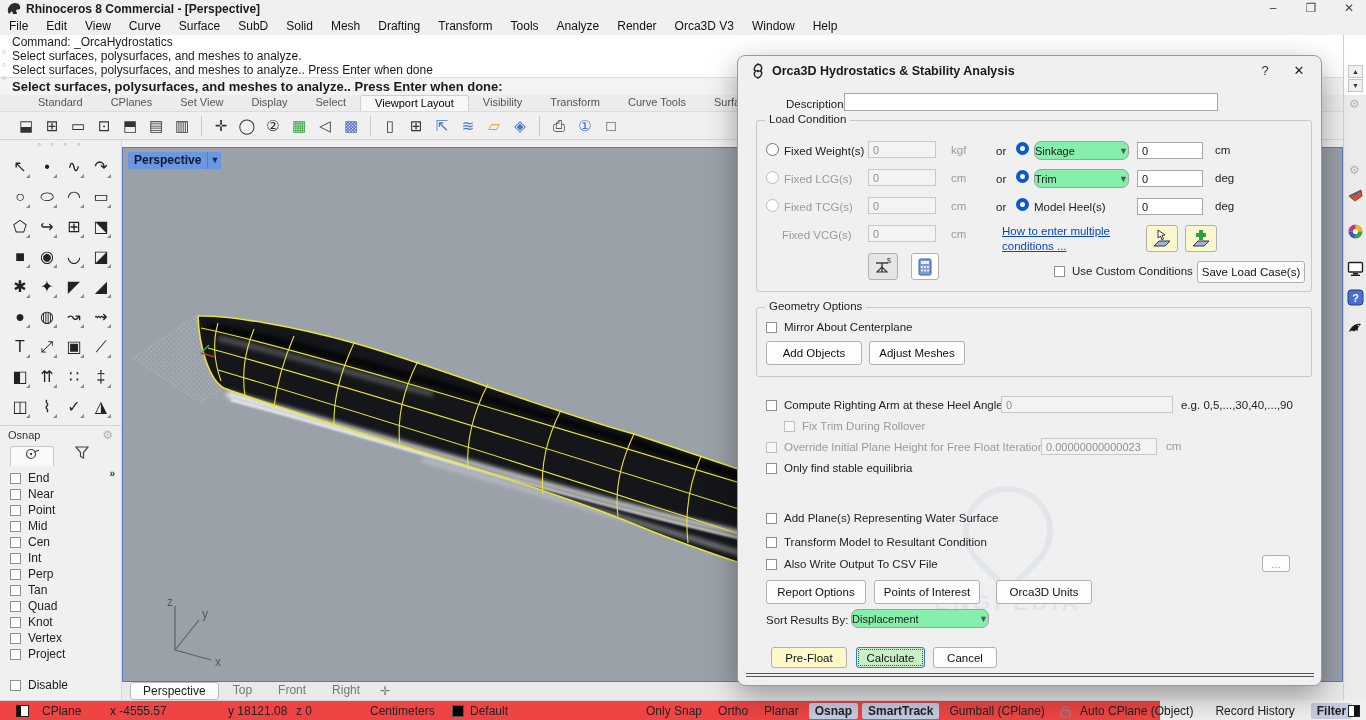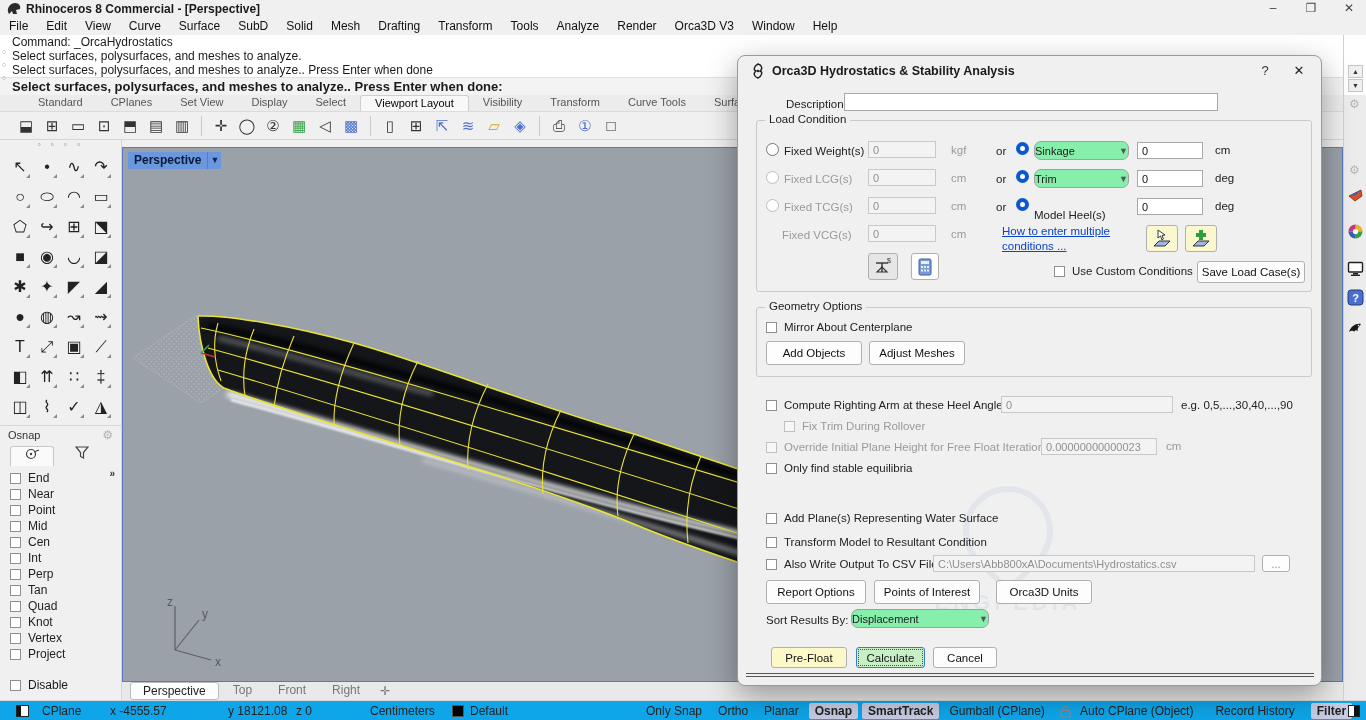--- a/index.html
+++ b/index.html
@@ -70,21 +70,21 @@
   #vtab-add { color:#777; font-size:12px; padding:0 6px; }
 
   
   #rightstrip { left:1343px; top:35px; width:23px; height:665px; background:#ececec; border-left:1px solid #d0d0d0; }
   #rs-white { left:0; top:0; width:23px; height:60px; background:#fff; }
   .rs-scroll { left:4px; width:15px; height:13px; background:#f0f0f0; border:1px solid #c6c6c6; text-align:center; font-size:7px; line-height:12px; color:#333; }
   .rs-gear { left:5px; color:#b5b5b5; font-size:12px; }
   .rs-icon { left:3px; width:17px; height:17px; }
 
   
-  #statusbar { left:0; top:700px; width:1366px; height:20px; background:#0ea5e9; border-top:1px solid #d8d8d8; font-size:12px; }
+  #statusbar { left:0; top:700px; width:1160px; height:20px; background:#ef4444; border-top:1px solid #d8d8d8; font-size:12px; }
   .sb { top:2px; height:16px; line-height:16px; white-space:nowrap; color:#222; }
   .sb.toggle { padding:0 6px; border-radius:2px; }
   .sb.toggle.active { background:#c6cbe2; font-weight:bold; }
   #sb-swatch { width:12px; height:12px; background:#000; border:1px solid #555; top:4px; }
   #sb-pane { width:13px; height:12px; top:4px; border:1px solid #222; background:linear-gradient(90deg,#111 0 40%,#fff 40%); }
   #sb-panel2 { width:12px; height:12px; top:4px; border:1px solid #222; background:linear-gradient(90deg,#fff 0 55%,#111 55%); }
 
   
   #dialog { left:737px; top:55px; width:585px; height:631px; background:#f0f0f0; border:1px solid #9a9a9a; border-radius:8px; box-shadow:0 10px 30px rgba(0,0,0,0.35); z-index:20; }
   #dlg-title { left:34px; top:8px; font-weight:bold; font-size:12.5px; }
@@ -506,21 +506,21 @@
     </div>
     <div class="abs ti" style="left:399px;top:114px;width:66px;height:17px">0</div>
     <span class="abs unit" style="left:477px;top:116px">deg</span>
 
     <span class="abs rb dis" style="left:28px;top:143px"></span>
     <span class="abs lbl11 lbl-dis" style="left:46px;top:144px">Fixed TCG(s)</span>
     <div class="abs ti dis" style="left:130px;top:141px;width:68px;height:17px">0</div>
     <span class="abs unit dis" style="left:213px;top:144px">cm</span>
     <span class="abs lbl11" style="left:258px;top:144px">or</span>
     <span class="abs rb sel" style="left:278px;top:142px"></span>
-    <span class="abs lbl11" style="left:296px;top:152px">Model Heel(s)</span>
+    <span class="abs lbl11" style="left:296px;top:144px">Model Heel(s)</span>
     <div class="abs ti" style="left:399px;top:142px;width:66px;height:17px">0</div>
     <span class="abs unit" style="left:477px;top:144px">deg</span>
 
     <span class="abs lbl11 lbl-dis" style="left:44px;top:172px">Fixed VCG(s)</span>
     <div class="abs ti dis" style="left:130px;top:169px;width:68px;height:17px">0</div>
     <span class="abs unit dis" style="left:213px;top:172px">cm</span>
     <a class="abs link" style="left:264px;top:168px;width:120px">How to enter multiple conditions ...</a>
     <div class="abs btn icon-btn" style="left:408px;top:169px;width:32px;height:27px">
       <svg width="20" height="19" viewBox="0 0 20 19">
           <path d="M6 1 L6 9 L8.5 7 L10 11 L11.5 10 L10 6.5 L13 6 Z" fill="#fff" stroke="#222" stroke-width="0.9"></path>
@@ -599,21 +599,20 @@
       <span class="lbl11">Add Plane(s) Representing Water Surface</span>
     </div>
     <div class="abs chkrow" style="left:28px;top:479px">
       <span class="cb"></span>
       <span class="lbl11">Transform Model to Resultant Condition</span>
     </div>
     <div class="abs chkrow" style="left:28px;top:501px">
       <span class="cb"></span>
       <span class="lbl11">Also Write Output To CSV File</span>
     </div>
-    <div class="abs ti dis" style="left:195px;top:499px;width:322px;height:17px">C:\Users\Abb800xA\Documents\Hydrostatics.csv</div>
     <div class="abs btn" style="left:524px;top:499px;width:28px;height:17px;color:#999">...</div>
     <div class="abs btn" style="left:28px;top:524px;width:100px;height:24px">Report Options</div>
     <div class="abs btn" style="left:136px;top:524px;width:106px;height:24px">Points of Interest</div>
     <div class="abs btn" style="left:258px;top:524px;width:96px;height:24px">Orca3D Units</div>
     <span class="abs lbl11" style="left:28px;top:557px">Sort Results By:</span>
     <div class="abs dd-box" style="left:113px;top:553px;width:138px;height:19px">
       <span>Displacement</span>
       <span class="chev">▼</span>
     </div>
 

